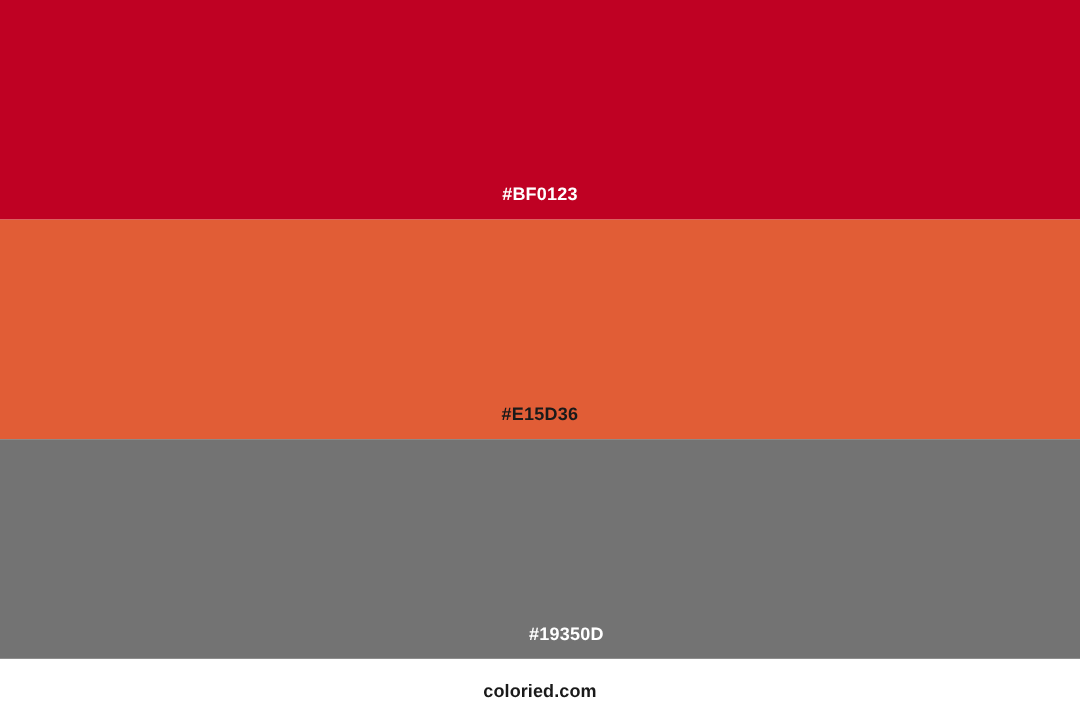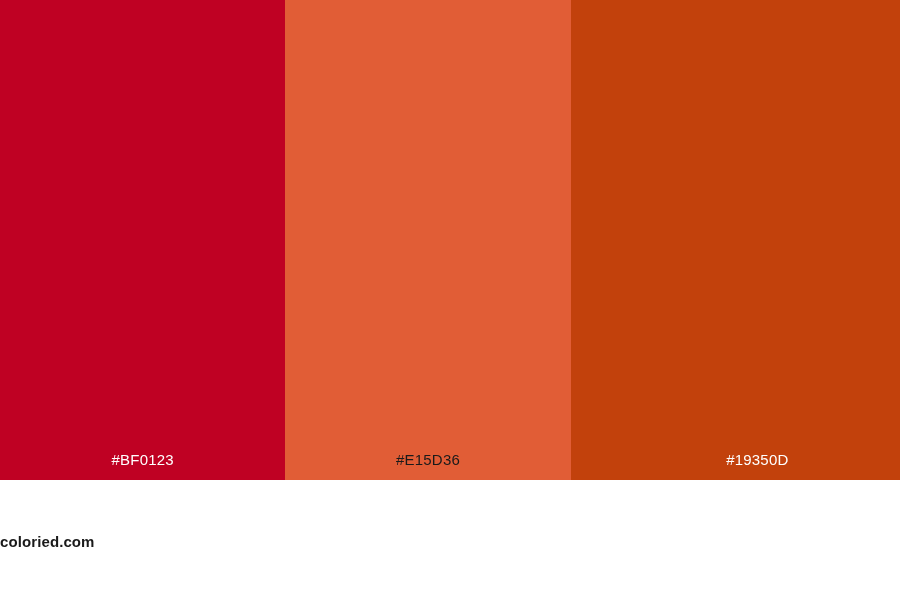--- a/index.html
+++ b/index.html
@@ -14,24 +14,25 @@
     overflow: hidden;
   }
   #palette-page {
     width: 900px;
     height: 600px;
     display: flex;
     flex-direction: column;
     background: #ffffff;
   }
   #swatch-strip {
-    height: 480px;
+    height: 549px;
     display: flex;
-    flex-direction: row;
+    flex-direction: column;
     width: 100%;
+    font-weight: bold;
   }
   .swatch {
     flex: 1 1 20%;
     height: 100%;
     position: relative;
     display: flex;
     align-items: flex-end;
     justify-content: center;
   }
   .swatch-label {
@@ -43,20 +44,21 @@
     user-select: none;
     white-space: nowrap;
   }
   .label-light { color: #ffffff; }
   .label-dark  { color: #1a1a1a; text-align: center; }
   #footer-bar {
     flex: 1 1 auto;
     background: #ffffff;
     display: flex;
     align-items: center;
+    justify-content: center;
   }
   #site-credit {
     font-size: 15px;
     font-weight: bold;
     color: #1a1a1a;
     font-family: "Liberation Sans", sans-serif;
     letter-spacing: 0.1px;
     line-height: 1;
     margin-top: 3px;
   }
@@ -71,21 +73,21 @@
     <div class="swatch" style="background-color: rgb(191, 1, 35);">
       <span class="swatch-label label-light">#BF0123</span>
     </div>
 
     <div class="swatch" style="background-color: rgb(225, 93, 54);">
       <span class="swatch-label label-dark">#E15D36</span>
     </div>
 
 
 
-    <div class="swatch" style="background-color: #c2410c; padding-left: 44px;">
+    <div class="swatch" style="background-color: #737373; padding-left: 44px;">
       <span class="swatch-label label-light">#19350D</span>
     </div>
 
   </div>
 
   <div id="footer-bar">
     <span id="site-credit">coloried.com</span>
   </div>
 
 </div>

